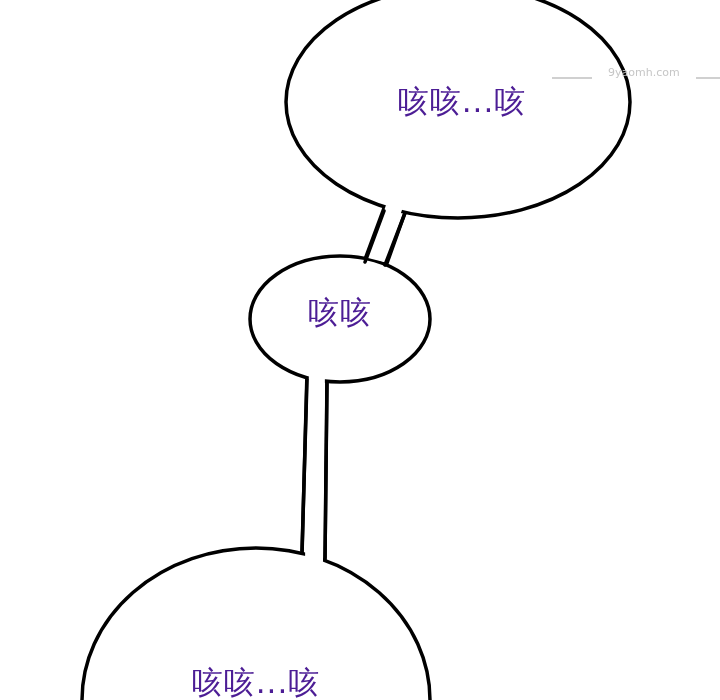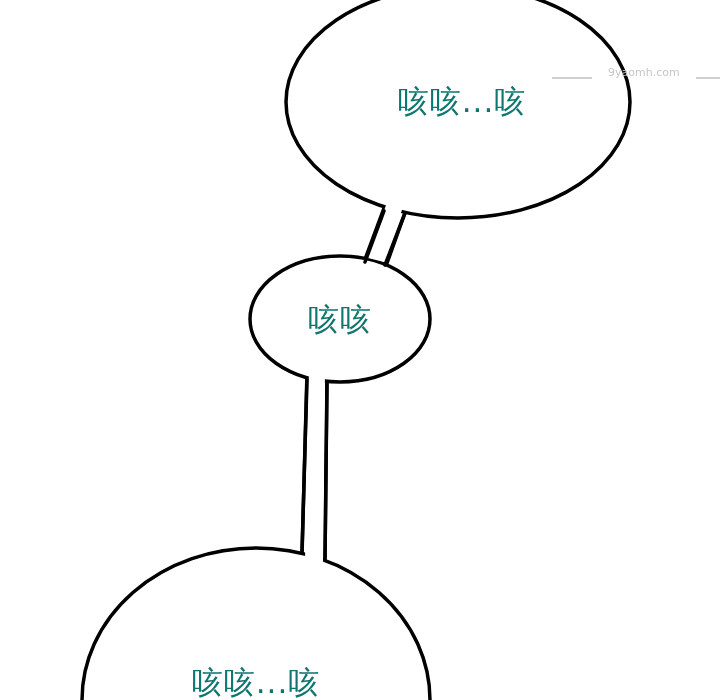--- a/index.html
+++ b/index.html
@@ -1,18 +1,18 @@
 <!DOCTYPE html>
 <html><head>
 <meta charset="utf-8">
 <style>
   html, body { margin: 0; padding: 0; background: #ffffff; }
   body { width: 720px; height: 700px; overflow: hidden; position: relative; font-family: "DejaVu Sans", sans-serif; }
   svg.art { position: absolute; left: 0; top: 0; }
-  .txt { position: absolute; font-size: 31px; color: #0f766e; white-space: nowrap; transform: translate(-50%, -50%); letter-spacing: 1px; }
+  .txt { position: absolute; font-size: 31px; color: #4c1d95; white-space: nowrap; transform: translate(-50%, -50%); letter-spacing: 1px; }
   .wm { position: absolute; left: 552px; top: 50px; color: #d8d8d8; text-align: center; }
   .wm .big { font-family: "DejaVu Serif", serif; font-size: 38px; line-height: 40px; letter-spacing: 1px; color: #e2e2e2; -webkit-text-stroke: 1px #c8c8c8; }
   .wm .small { font-size: 11px; color: #c6c6c6; margin-top: 16px; display: flex; align-items: flex-end; gap: 16px; }
   .wm .line { display: inline-block; width: 40px; height: 2px; background: #d0d0d0; }
 </style>
 </head>
 <body>
 
 <svg class="art" width="720" height="700" viewBox="0 0 720 700">
   <g fill="#ffffff" stroke="#000000" stroke-width="3.5" stroke-linejoin="round">
@@ -35,21 +35,21 @@
 
   <g stroke="#000000" stroke-width="3.5" fill="none" stroke-linecap="round">
     <path d="M384,211 L365,262"></path>
     <path d="M405,213 L385,265"></path>
     <path d="M307,380 L302,551"></path>
     <path d="M327,383 L325,558"></path>
   </g>
 </svg>
 
 <div class="txt" style="left:462px; top:102px;">咳咳...咳</div>
-<div class="txt" style="left:340px; top:320px;">咳咳</div>
+<div class="txt" style="left:340px; top:313px;">咳咳</div>
 <div class="txt" style="left:256px; top:683px;">咳咳...咳</div>
 
 <div class="wm">
   <div class="small">
     <span class="line"></span>
     <span>9yaomh.com</span>
     <span class="line"></span>
   </div>
 </div>
 

